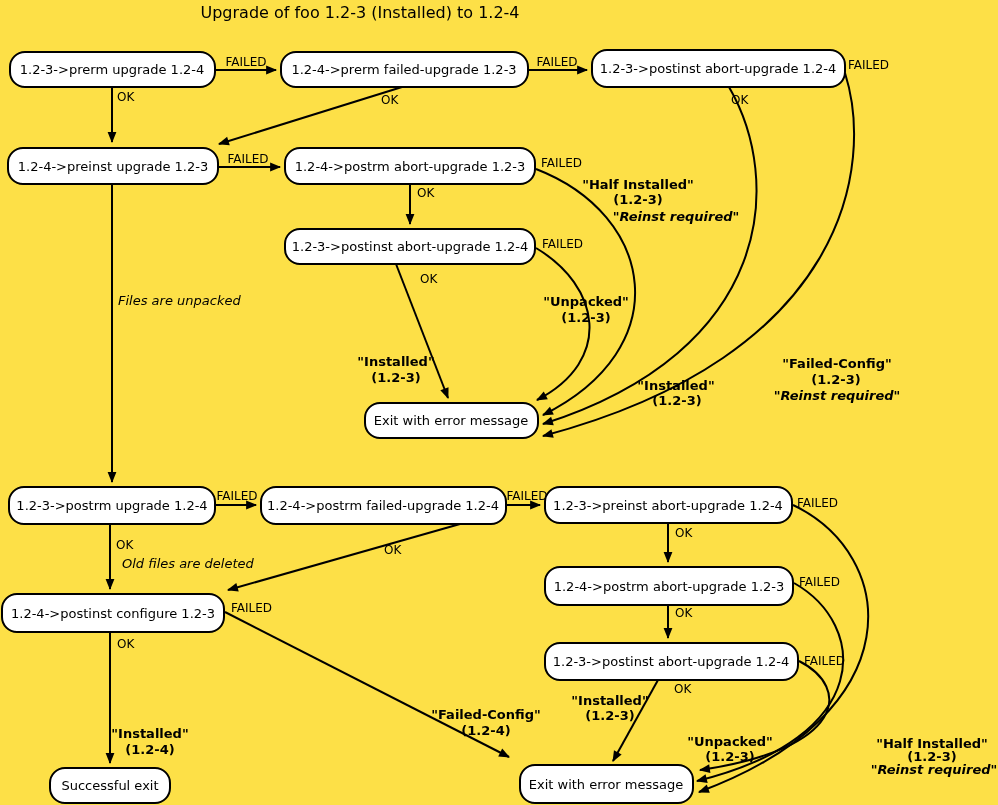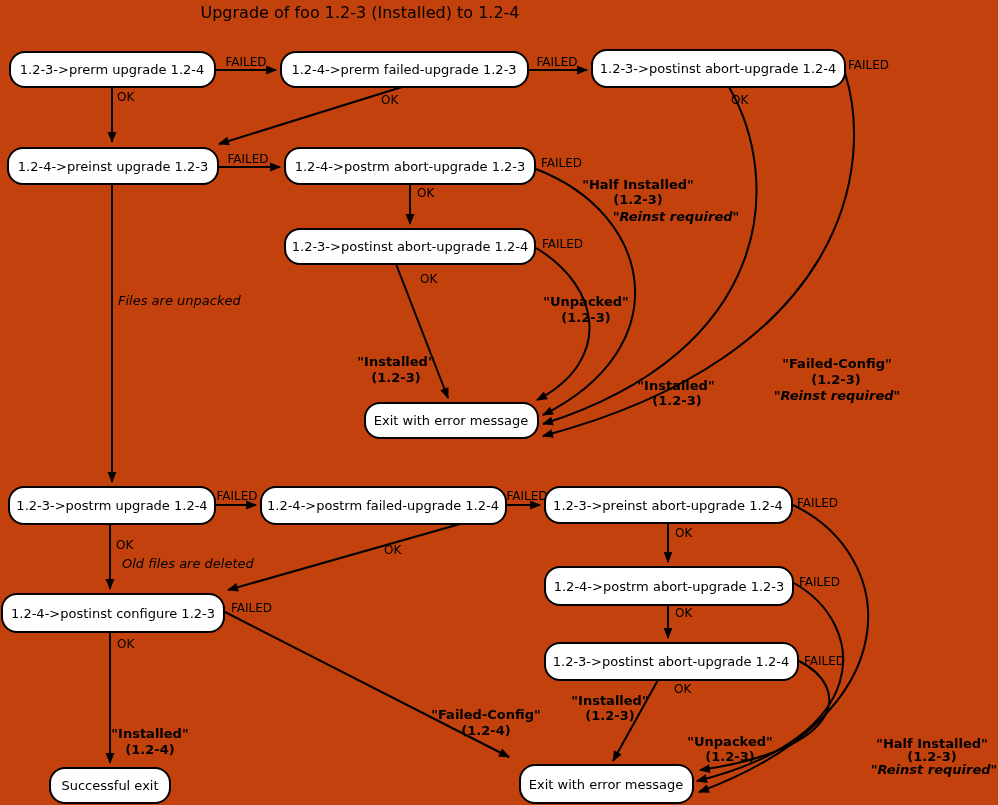--- a/index.html
+++ b/index.html
@@ -5,21 +5,21 @@
   html, body {
     margin: 0;
     padding: 0;
     background: #ffffff;
     font-family: "DejaVu Sans", sans-serif;
   }
   .stage {
     position: relative;
     width: 998px;
     height: 805px;
-    background: #c2410c;
+    background: #fde047;
     overflow: hidden;
   }
   svg { display: block; }
   .node-box {
     fill: #ffffff;
     stroke: #000000;
     stroke-width: 2;
   }
   .node-label {
     font-size: 13px;

